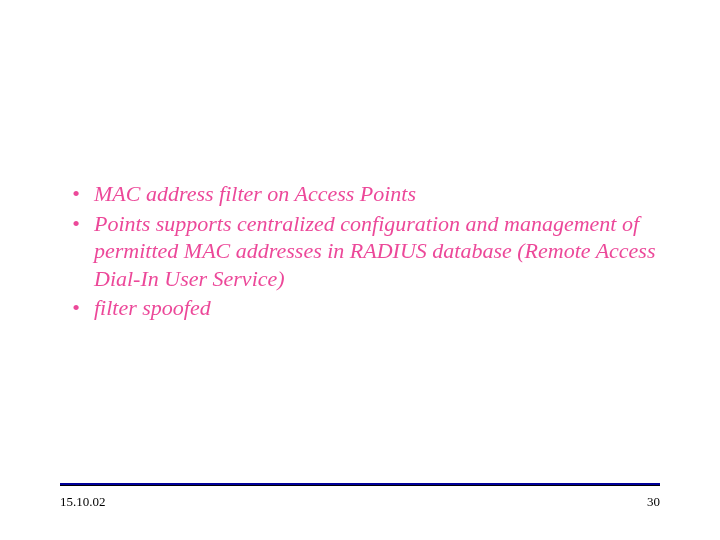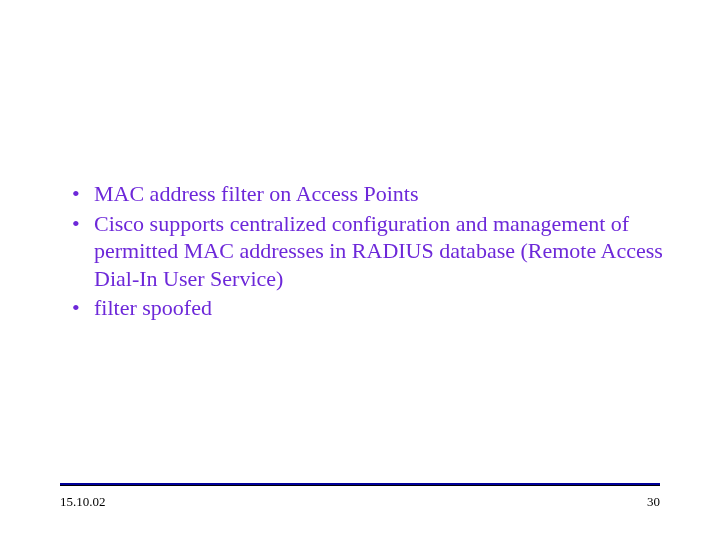--- a/index.html
+++ b/index.html
@@ -29,21 +29,22 @@
   .content {
     position: absolute;
     top: 180px;
     left: 70px;
     right: 50px;
   }
   .bullets {
     list-style: none;
     font-size: 22px;
     line-height: 1.25;
-    color: #6d28d9;
+    color: #ec4899;
+    font-style: italic;
   }
   .bullets li {
     position: relative;
     padding-left: 24px;
     margin-bottom: 2px;
   }
   .bullets li::before {
     content: "•";
     position: absolute;
     left: 2px;
@@ -78,21 +79,21 @@
 </style>
 </head>
 <body>
 
 <div class="slide">
 
 
   <div class="content">
     <ul class="bullets">
       <li>MAC address filter on Access Points</li>
-      <li>Cisco supports centralized configuration and management of permitted MAC addresses in RADIUS database (Remote Access Dial-In User Service)</li>
+      <li>Points supports centralized configuration and management of permitted MAC addresses in RADIUS database (Remote Access Dial-In User Service)</li>
       <li>filter spoofed</li>
     </ul>
   </div>
 
   <div class="footer-line"></div>
 
   <div class="footer">
     <span>15.10.02</span>
     <span>30</span>
   </div>

